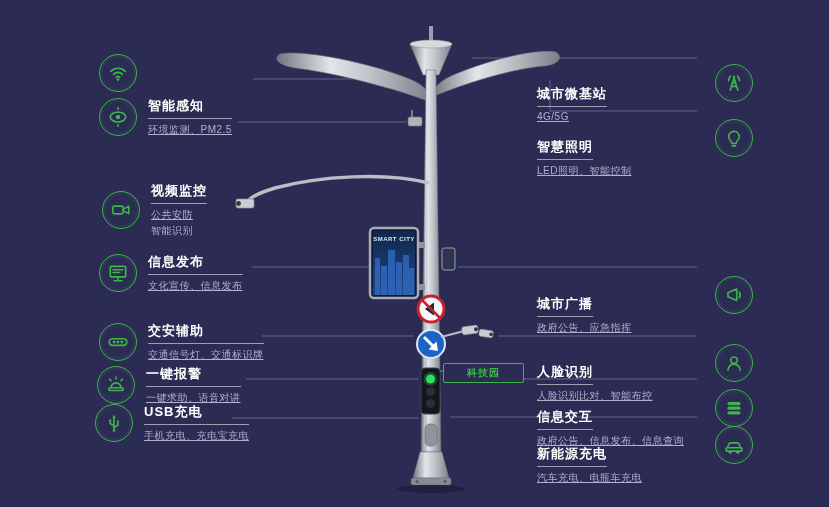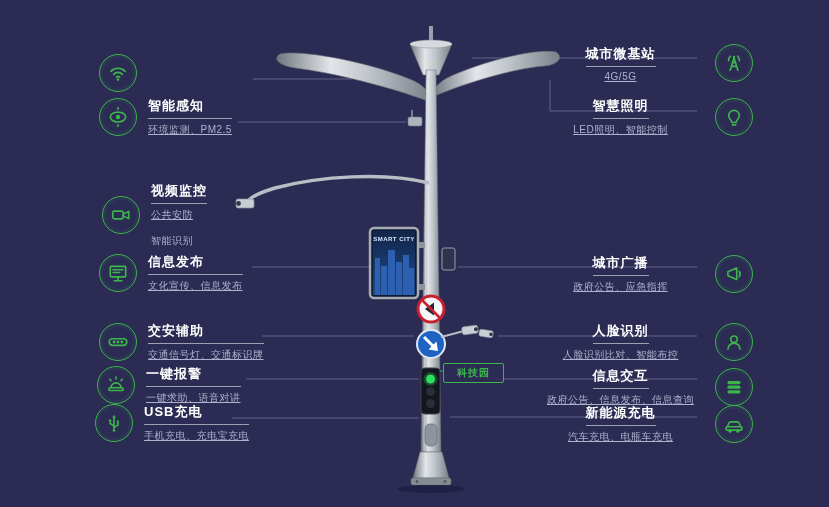--- a/index.html
+++ b/index.html
@@ -11,37 +11,37 @@
   .pole-svg{position:absolute;left:0;top:0;width:829px;height:507px;}
   .item{position:absolute;display:flex;align-items:center;gap:11px;}
   .icon-circle{
     width:36px;height:36px;border-radius:50%;
     border:1.5px solid #3cb54a;flex:0 0 36px;
     display:flex;align-items:center;justify-content:center;
     box-shadow:0 0 0 3px rgba(60,181,74,0.08) inset;
   }
   .icon-circle svg{width:22px;height:22px;}
   .txt{display:flex;flex-direction:column;}
-  .item.right .txt{text-align:right;align-items:center;}
+  .item.right .txt{text-align:right;align-items:flex-start;margin-top:41px;}
   .title{
     color:#ffffff;font-size:13px;font-weight:bold;letter-spacing:1px;
     padding-bottom:3px;border-bottom:1px solid rgba(255,255,255,0.55);
     display:inline-block;white-space:nowrap;
   }
   .subtitle{color:#aeb2cc;font-size:10px;margin-top:4px;letter-spacing:0.5px;white-space:nowrap;text-decoration:underline;}
-  .subtitle2{color:#aeb2cc;font-size:10px;margin-top:12px;letter-spacing:0.5px;white-space:nowrap;}
+  .subtitle2{color:#aeb2cc;font-size:10px;margin-top:2px;letter-spacing:0.5px;white-space:nowrap;}
   .screen-text{
     position:absolute;left:371px;top:236px;width:46px;text-align:center;
     color:#d8e8ff;font-size:6px;font-weight:bold;letter-spacing:0.5px;pointer-events:none;
   }
   .park-label{
     position:absolute;left:443px;top:363px;
     border:1px solid #3cb54a;border-radius:2px;color:#3cb54a;
     font-size:10px;font-weight:bold;letter-spacing:1px;
-    padding:2px 13px;background:rgba(43,43,84,0.9);white-space:nowrap;
+    padding:2px 23px;background:rgba(43,43,84,0.9);white-space:nowrap;
   }
   .g{stroke:#3cb54a;stroke-width:1.5;fill:none;stroke-linecap:round;stroke-linejoin:round;}
   .gf{fill:#3cb54a;stroke:none;}
 </style>
 </head>
 <body>
 
 <div class="canvas">
 
   <svg class="pole-svg" viewBox="0 0 829 507">

